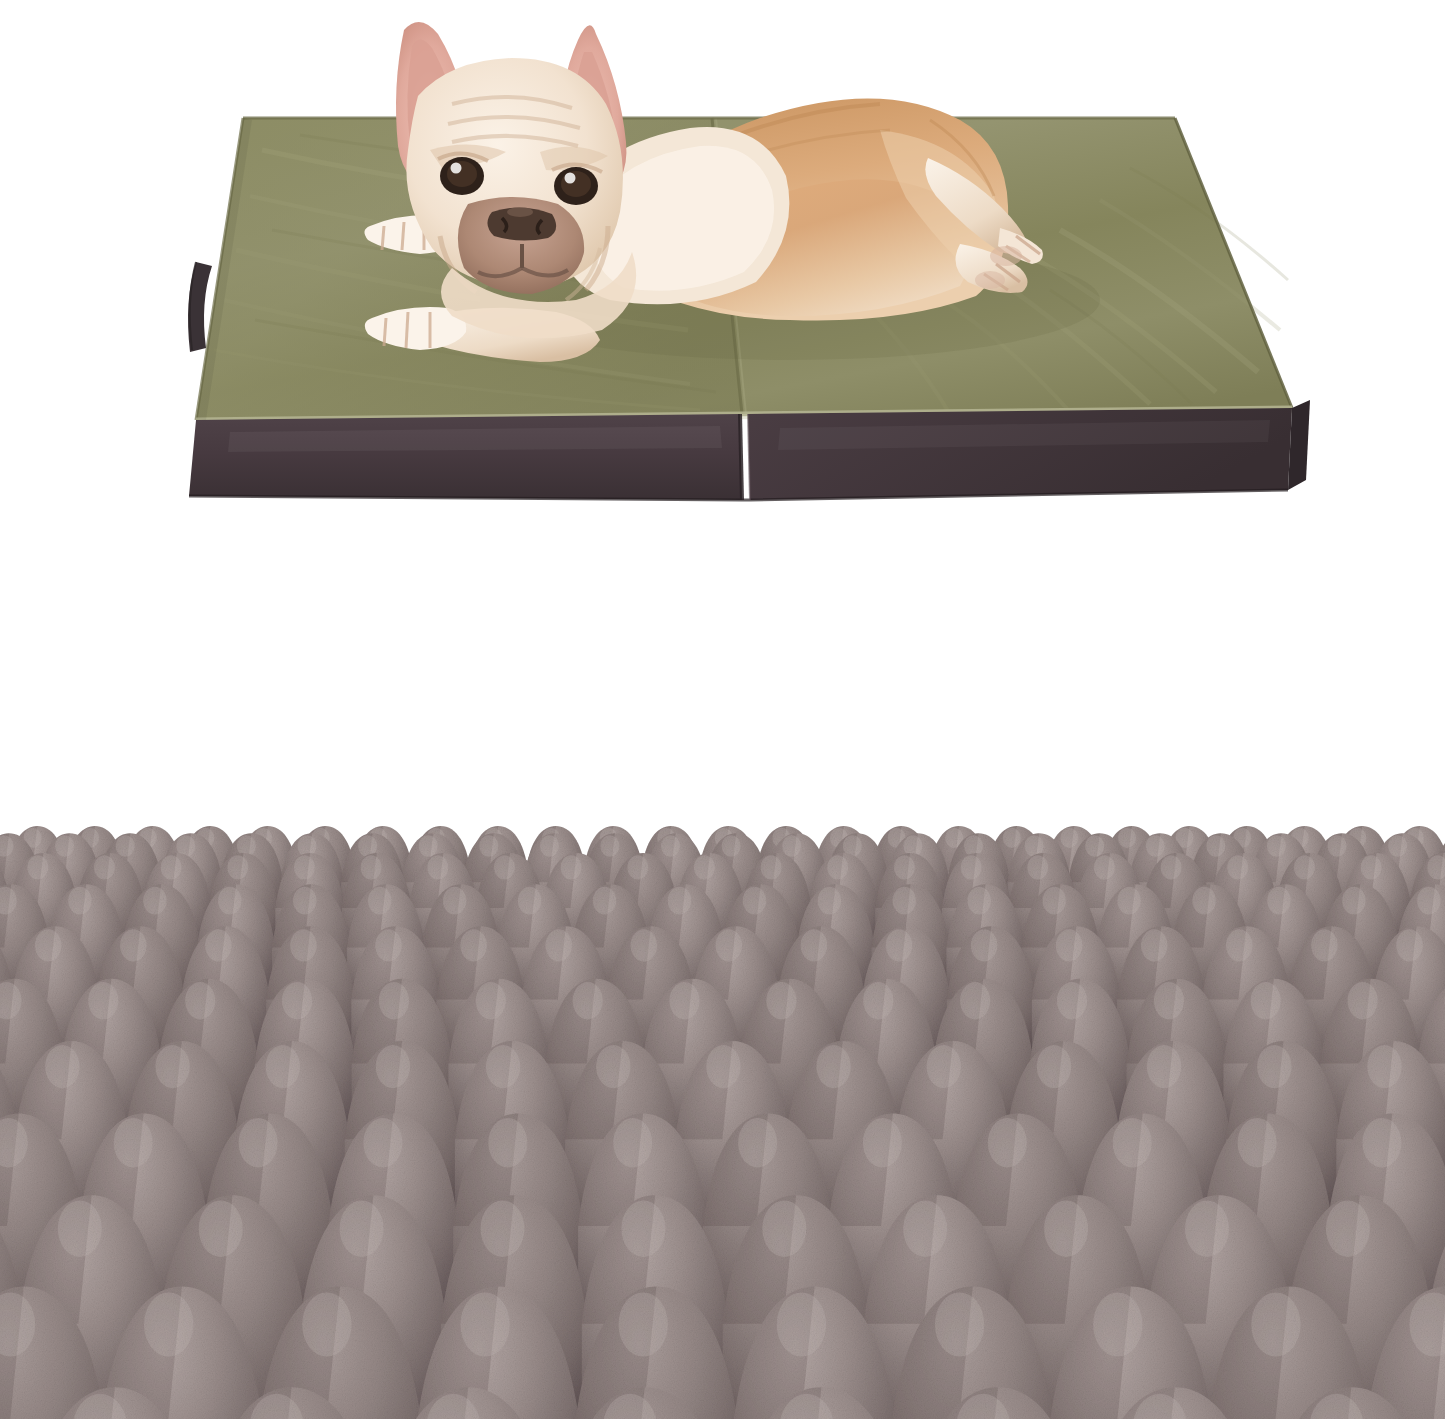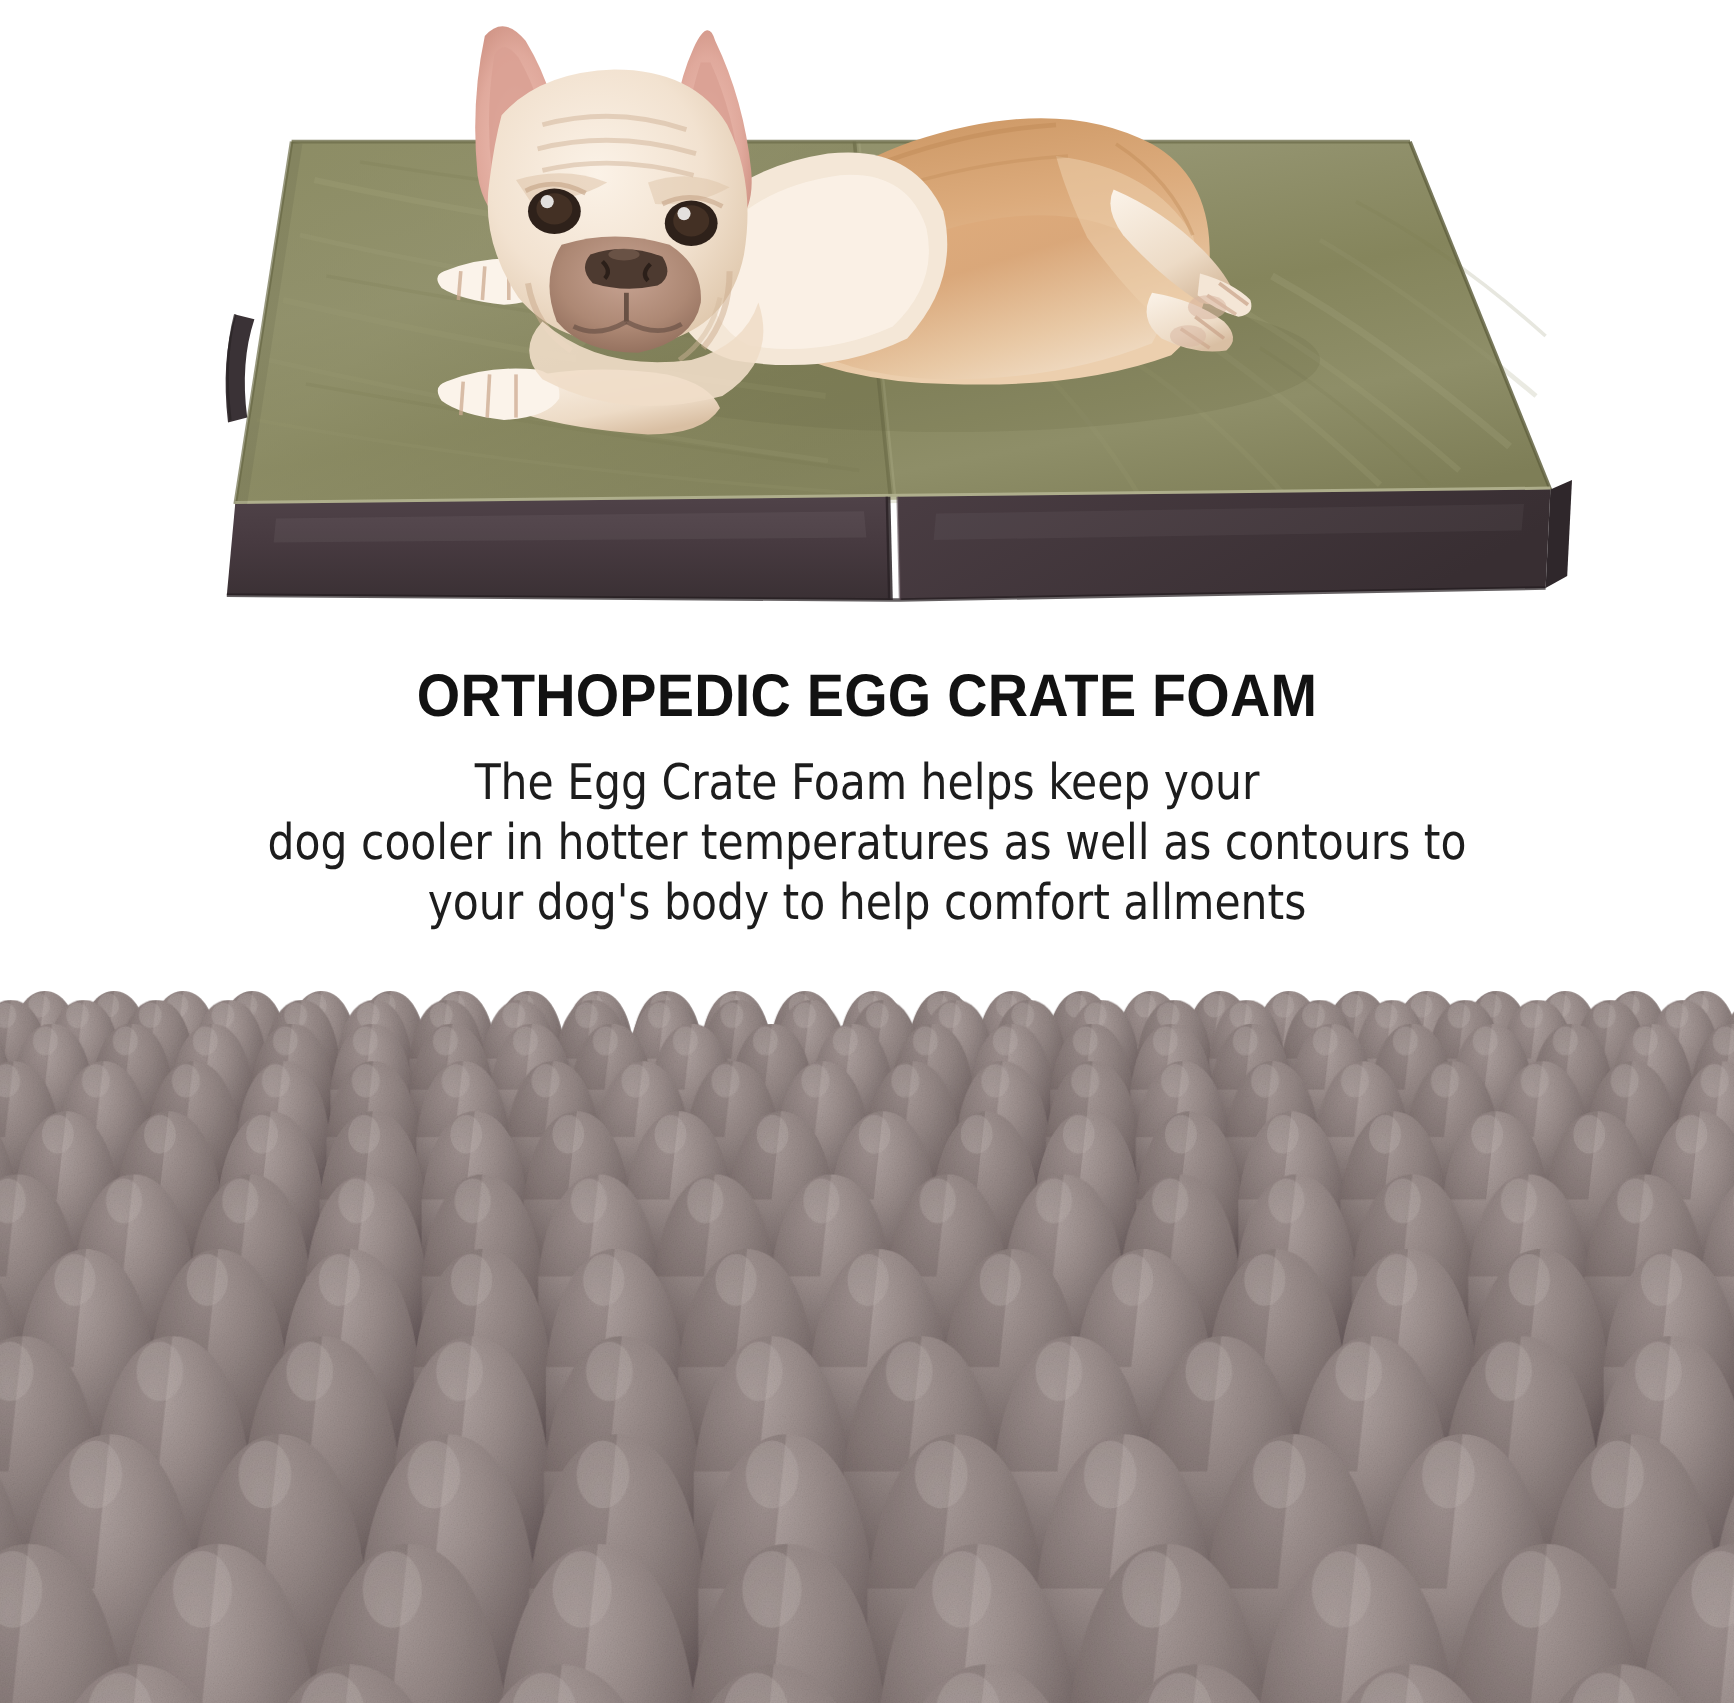--- a/index.html
+++ b/index.html
@@ -367,28 +367,20 @@
           <path d="M 608,226 Q 608,264 586,290" stroke="#cbab8e" stroke-width="5" fill="none" opacity="0.5"></path>
           <path d="M 600,248 Q 592,282 566,300" stroke="#d3b79c" stroke-width="4" fill="none" opacity="0.45"></path>
 
           <path d="M 452,268 Q 500,310 576,300 Q 620,288 632,252
                    Q 648,300 602,330 Q 520,352 452,316 Q 430,292 452,268 Z" fill="#f0ddc8" opacity="0.9"></path>
         </g>
       </svg>
     </div>
   </div>
 
-  <div id="copy">
-    <h1 id="headline">ORTHOPEDIC EGG CRATE FOAM</h1>
-    <p id="subcopy">
-      <span class="ln">The Egg Crate Foam helps keep your</span>
-      <span class="ln">dog cooler in hotter temperatures as well as contours to</span>
-      <span class="ln">your dog's body to help comfort allments</span>
-    </p>
-  </div>
 
   <div id="foam">
     <svg id="foam-svg" width="1445" height="593" viewBox="0 0 1445 593">
       <defs>
         <radialGradient id="coneG" cx="0.38" cy="0.22" r="0.85">
           <stop offset="0%" stop-color="#b4a7a5"></stop>
           <stop offset="38%" stop-color="#9b8e8c"></stop>
           <stop offset="72%" stop-color="#7e7170"></stop>
           <stop offset="100%" stop-color="#625557"></stop>
         </radialGradient>

